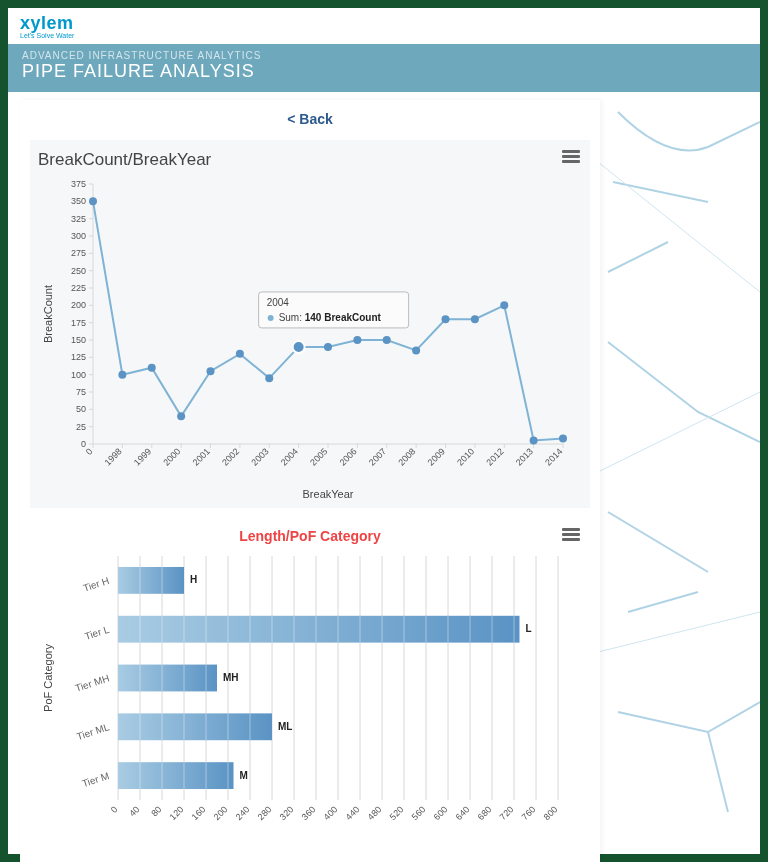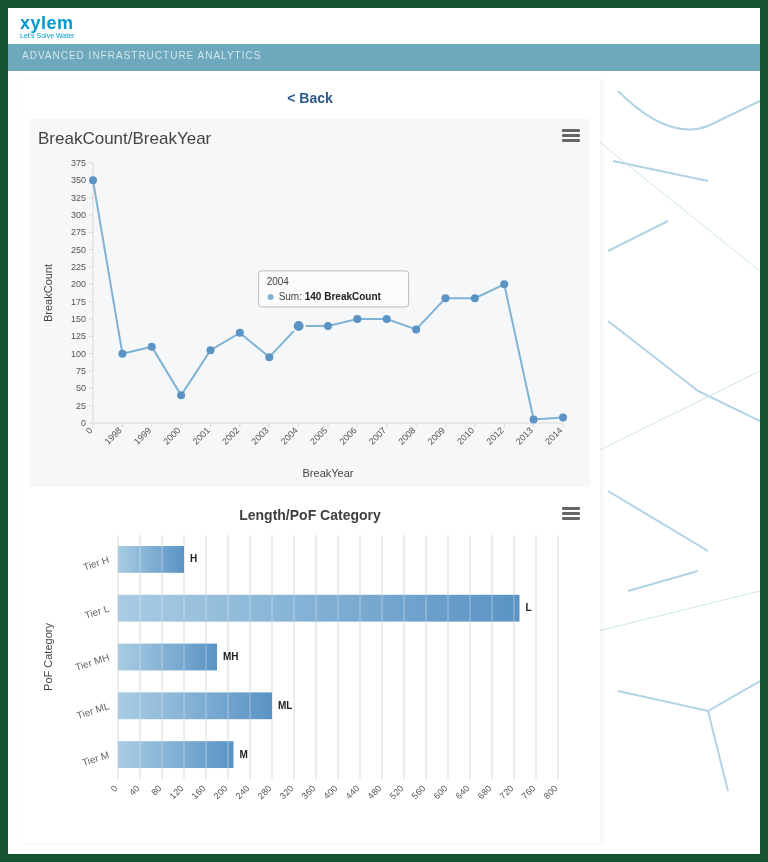--- a/index.html
+++ b/index.html
@@ -118,38 +118,39 @@
   .bar-divider { stroke: rgba(255,255,255,0.4); stroke-width: 1; }
   .bar-label { font-size: 10px; font-weight: 700; fill: #222; }
   .y-cat-label { font-size: 10px; fill: #666; }
   .tooltip-box { fill: #fbfbfb; stroke: #bbb; stroke-width: 1; rx: 3; }
   .tooltip-text { font-size: 10px; fill: #444; }
   .tooltip-text-b { font-size: 10px; fill: #222; font-weight: 700; }
   .chart2-title {
     text-align: center;
     font-size: 14px;
     font-weight: 700;
-    color: #404040;
+    color: #ef4444;
     margin-bottom: 6px;
   }
 </style>
 </head>
 <body>
 
 <div class="frame">
 
   <div class="topbar">
     <div>
       <span class="logo">xylem</span>
       <span class="logo-sub">Let's Solve Water</span>
     </div>
   </div>
 
   <div class="header-band">
     <div class="header-sup">ADVANCED INFRASTRUCTURE ANALYTICS</div>
+    <div class="header-title">PIPE FAILURE ANALYSIS</div>
   </div>
 
   <div class="content">
 
     <svg class="map-bg" viewBox="0 0 752 760" preserveAspectRatio="none">
       <g stroke="#a7cfe2" stroke-width="2" fill="none" opacity="0.9">
         <path d="M610,20 Q660,70 700,55 L752,30"></path>
         <path d="M605,90 L700,110"></path>
         <path d="M600,180 L660,150"></path>
         <path d="M600,250 L690,320 L752,350"></path>

